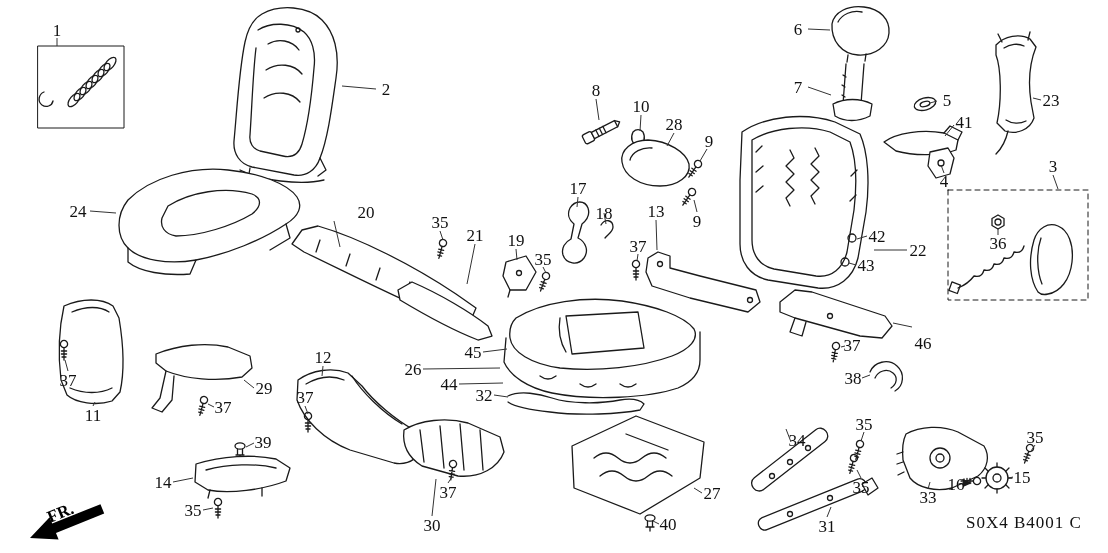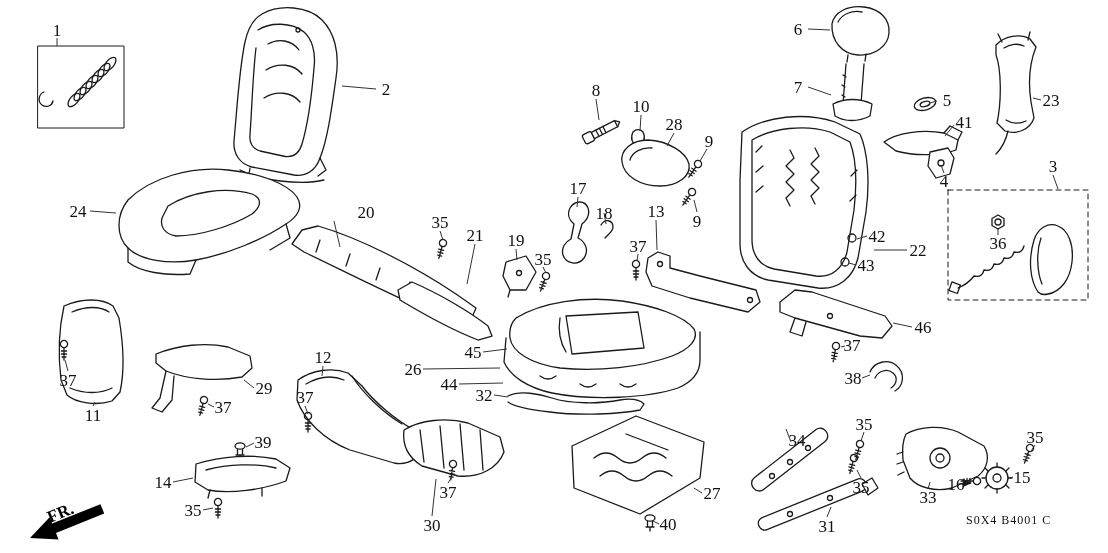--- a/index.html
+++ b/index.html
@@ -16,21 +16,21 @@
     position:absolute;
     transform:translate(-50%,-50%);
     font-size:17px;
     color:#111;
     white-space:nowrap;
     line-height:1;
   }
   .diagram-code{
     position:absolute;
     left:966px;top:513px;
-    font-size:12px;
+    font-size:17px;
     letter-spacing:1px;
     color:#111;
   }
 </style>
 </head>
 <body>
 
 <div class="stage">
 
   <svg viewBox="0 0 1108 553" width="1108" height="553">
@@ -377,21 +377,21 @@
       <div class="callout" style="left: 798px; top: 87px;">7</div>
       <div class="callout" style="left: 947px; top: 100px;">5</div>
       <div class="callout" style="left: 964px; top: 122px;">41</div>
       <div class="callout" style="left: 944px; top: 181px;">4</div>
       <div class="callout" style="left: 1051px; top: 100px;">23</div>
       <div class="callout" style="left: 1053px; top: 166px;">3</div>
       <div class="callout" style="left: 998px; top: 243px;">36</div>
       <div class="callout" style="left: 918px; top: 250px;">22</div>
       <div class="callout" style="left: 877px; top: 236px;">42</div>
       <div class="callout" style="left: 866px; top: 265px;">43</div>
-      <div class="callout" style="left: 923px; top: 327px;">46</div>
+      <div class="callout" style="left: 923px; top: 343px;">46</div>
       <div class="callout" style="left: 852px; top: 345px;">37</div>
       <div class="callout" style="left: 853px; top: 378px;">38</div>
       <div class="callout" style="left: 93px; top: 415px;">11</div>
       <div class="callout" style="left: 68px; top: 380px;">37</div>
       <div class="callout" style="left: 264px; top: 388px;">29</div>
       <div class="callout" style="left: 223px; top: 407px;">37</div>
       <div class="callout" style="left: 323px; top: 357px;">12</div>
       <div class="callout" style="left: 305px; top: 397px;">37</div>
       <div class="callout" style="left: 263px; top: 442px;">39</div>
       <div class="callout" style="left: 163px; top: 482px; text-align: center;">14</div>

